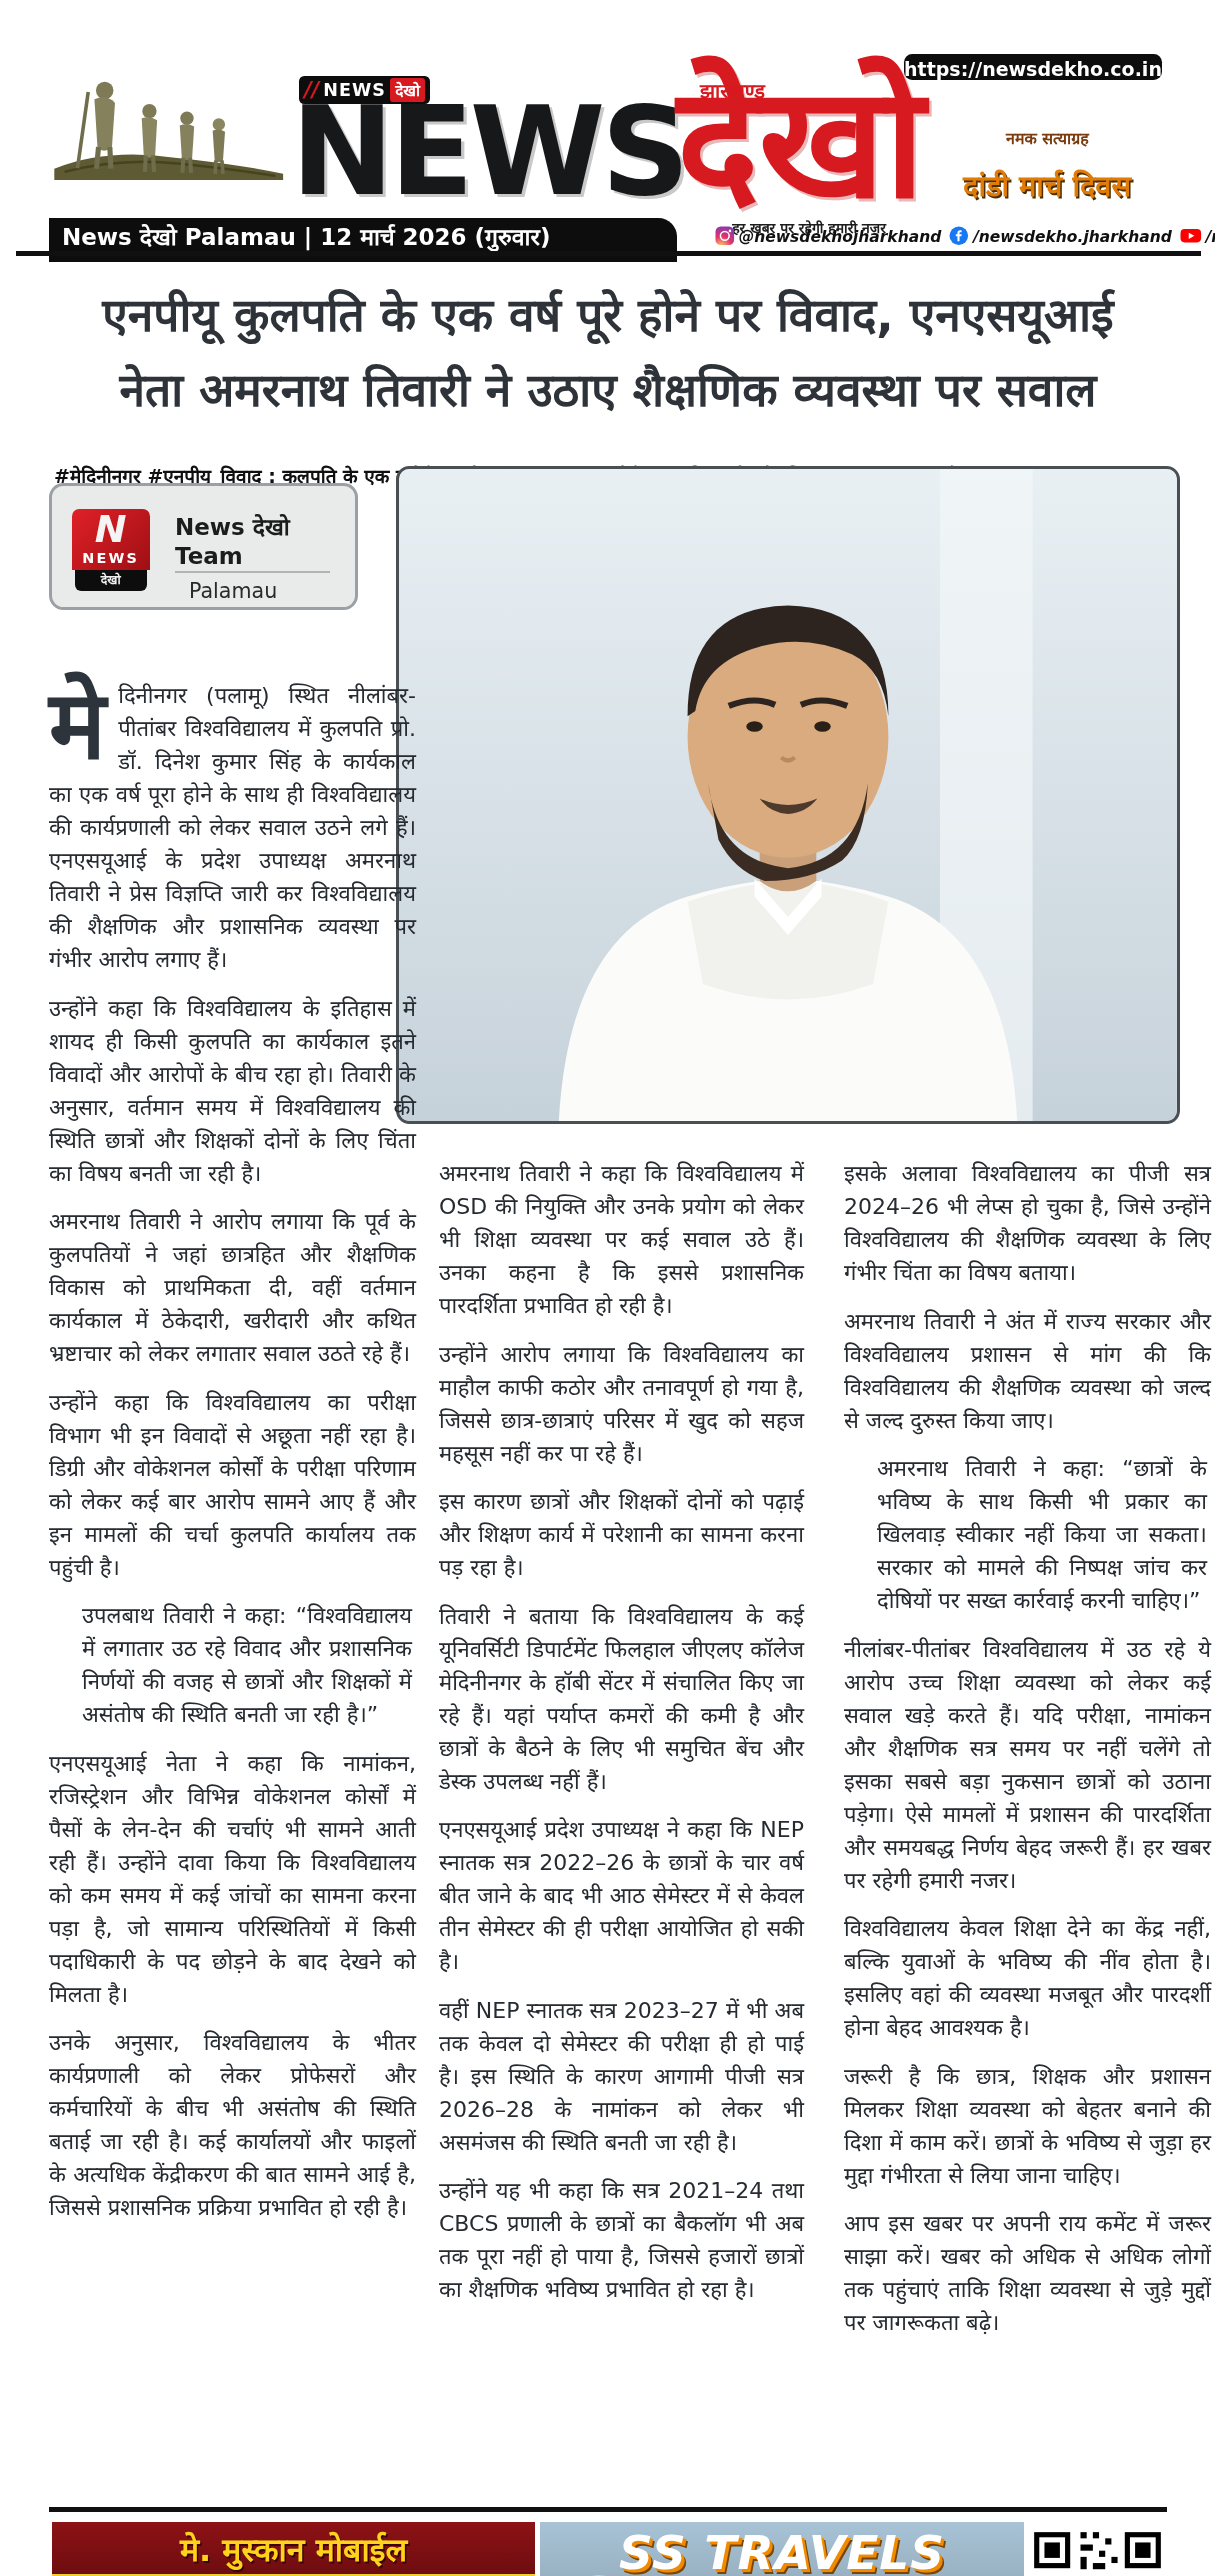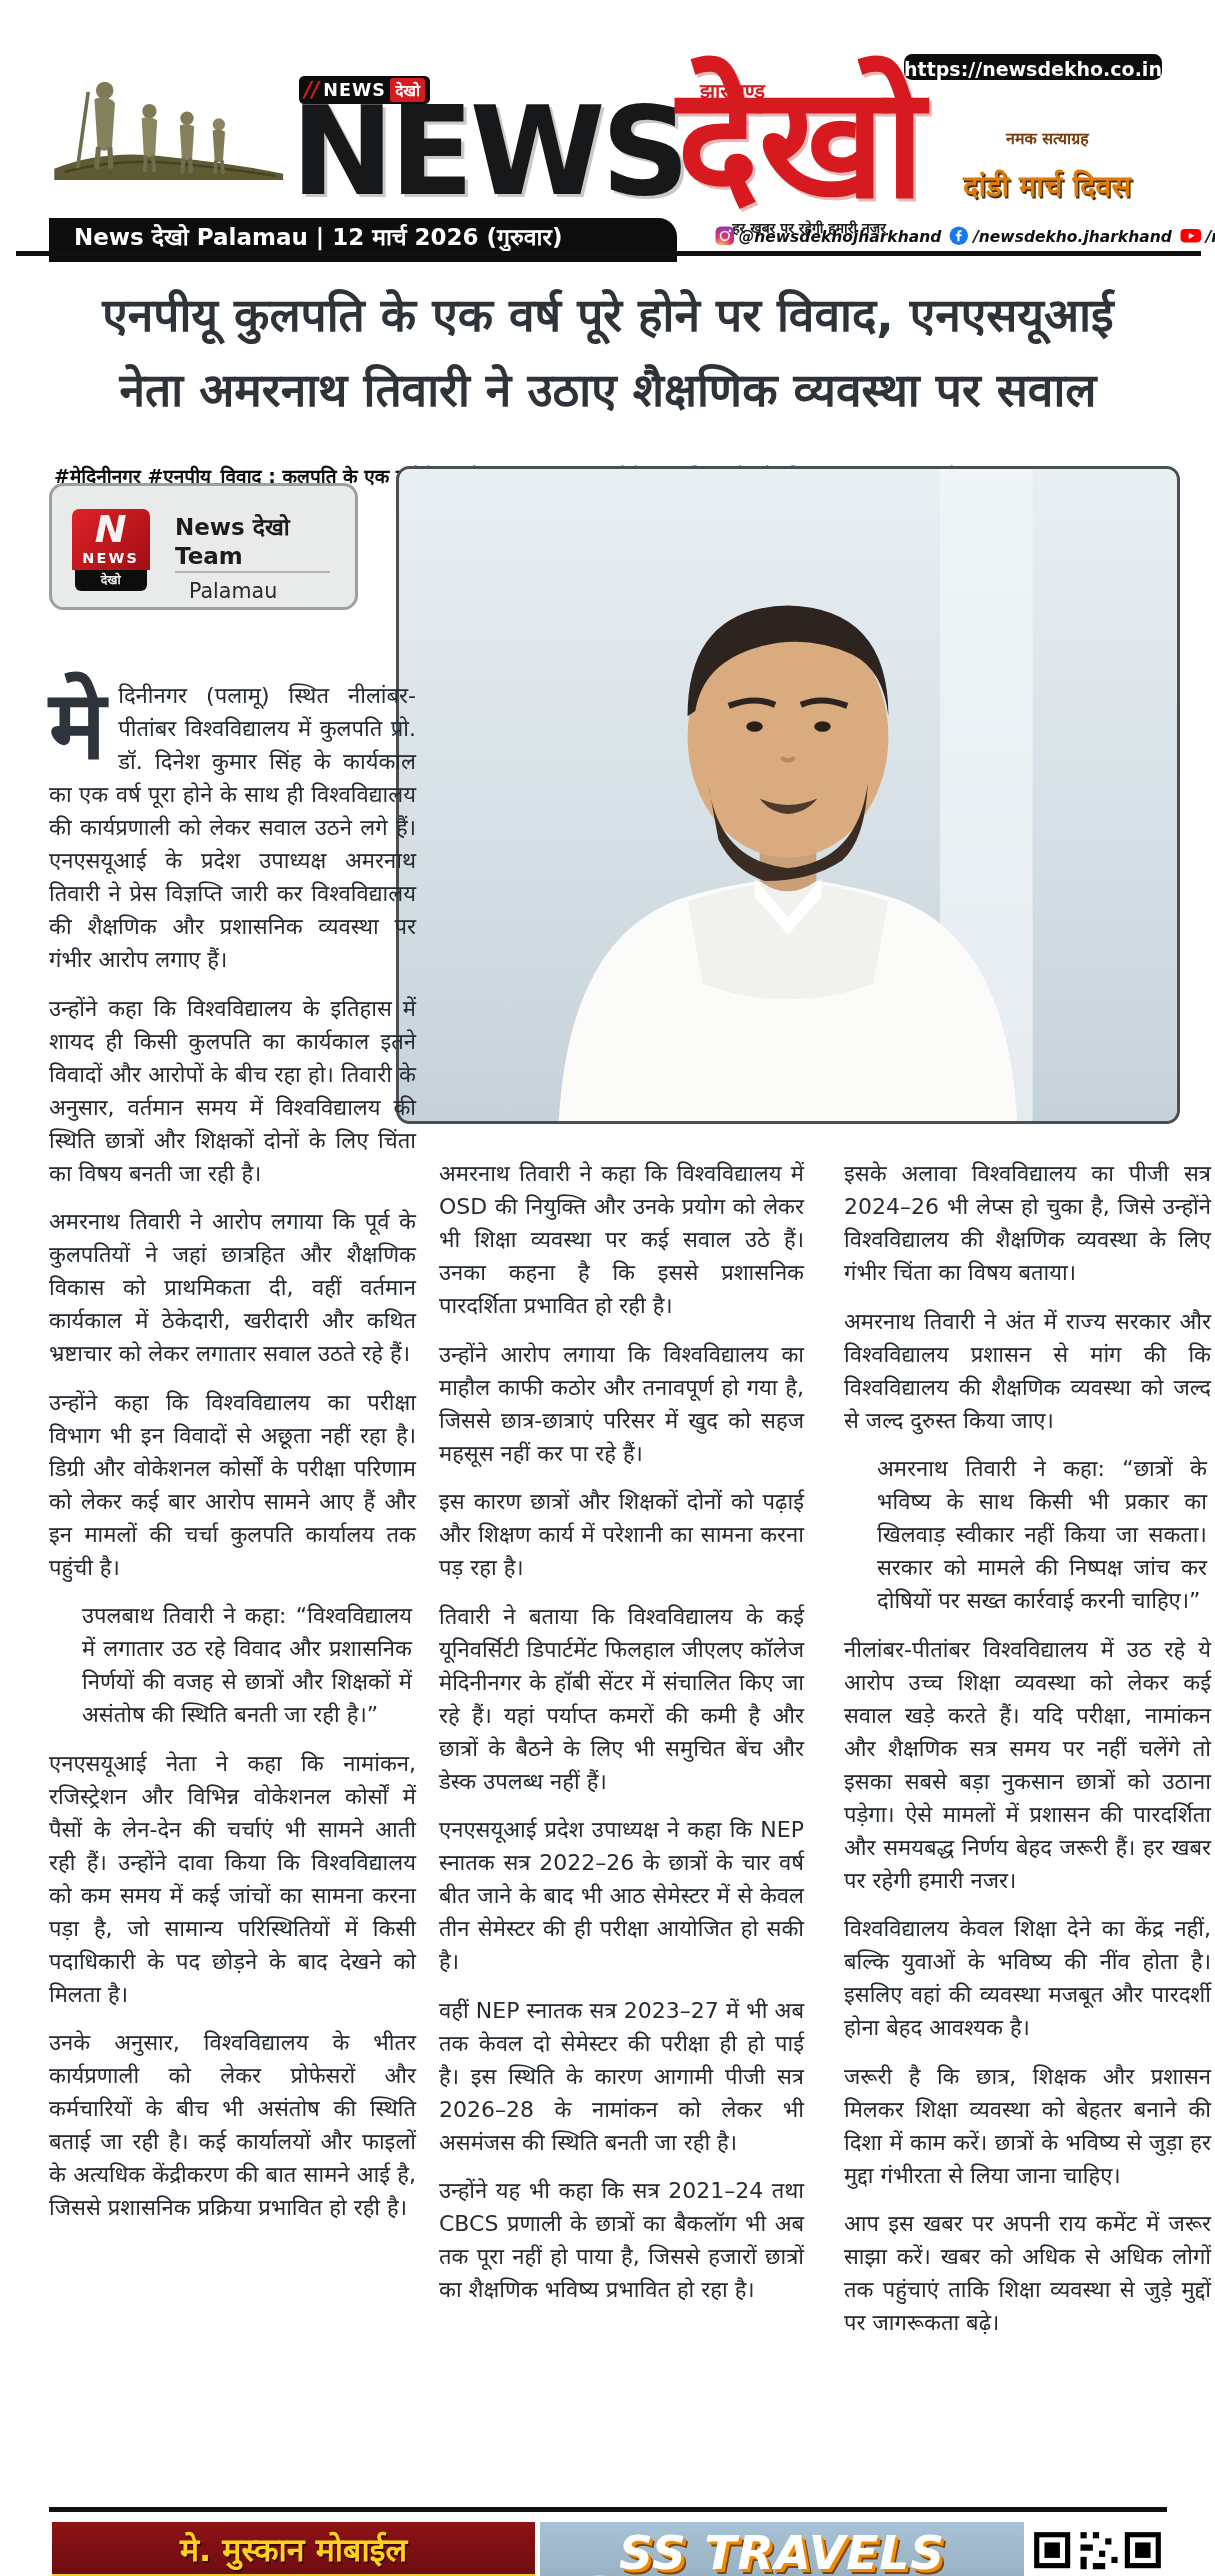--- a/index.html
+++ b/index.html
@@ -19,21 +19,21 @@
   .mini-logo .dekho{background:#d71920;color:#fff;font-size:15.5px;font-weight:bold;border-radius:3.1px;padding:1px 5.2px;}
   .masthead-news{left:291px;top:90px;font-size:123px;line-height:1;font-weight:900;color:#17181a;
     letter-spacing:-4.1px;text-shadow:3.1px 3.1px 0 #c9c9c9;}
   .masthead-dekho{left:677px;top:66px;font-size:154px;line-height:1;font-weight:900;color:#d71920;
     text-shadow:2.6px 2.6px 0 #e9b9b9;}
   .masthead-state{left:700px;top:77px;font-size:20px;font-weight:900;color:#d71920;}
   .masthead-tagline{left:680px;top:218px;width:258px;text-align:center;font-size:14px;font-weight:bold;color:#1d1d1d;}
   .dandi-1{left:1006px;top:127px;font-size:16px;font-weight:bold;color:#7a3c0e;}
   .dandi-2{left:963px;top:145px;font-size:29px;font-weight:900;color:#e07c06;text-shadow:1.5px 1.5px 0 #4a2d00;margin-top:20px;}
   .date-bar{left:49px;top:218px;width:628px;height:44px;background:#0d0d0d;border-top-right-radius:18.5px;
-    color:#fff;font-size:23px;font-weight:bold;line-height:38px;padding-left:25px;box-sizing:border-box;}
+    color:#fff;font-size:23px;font-weight:bold;line-height:38px;padding-left:13px;box-sizing:border-box;}
   .social-row{left:715px;top:226px;display:flex;align-items:center;gap:8.2px;}
   .social-item{display:flex;align-items:center;gap:4.1px;}
   .social-item .handle{font-size:15.5px;font-weight:bold;color:#111;white-space:nowrap;font-style:italic;}
   .rule-top{left:15.5px;top:251px;width:1185px;height:4.6px;background:#101010;}
   .rule-bottom{left:49px;top:2507px;width:1118px;height:5.2px;background:#101010;}
   
   .headline{left:26px;top:278px;width:1164px;text-align:center;color:#2e333a;font-weight:900;
     font-size:46px;line-height:1.62;}
   .subhead{left:54px;top:463px;width:1123px;font-size:19px;font-weight:bold;color:#101010;}
   

